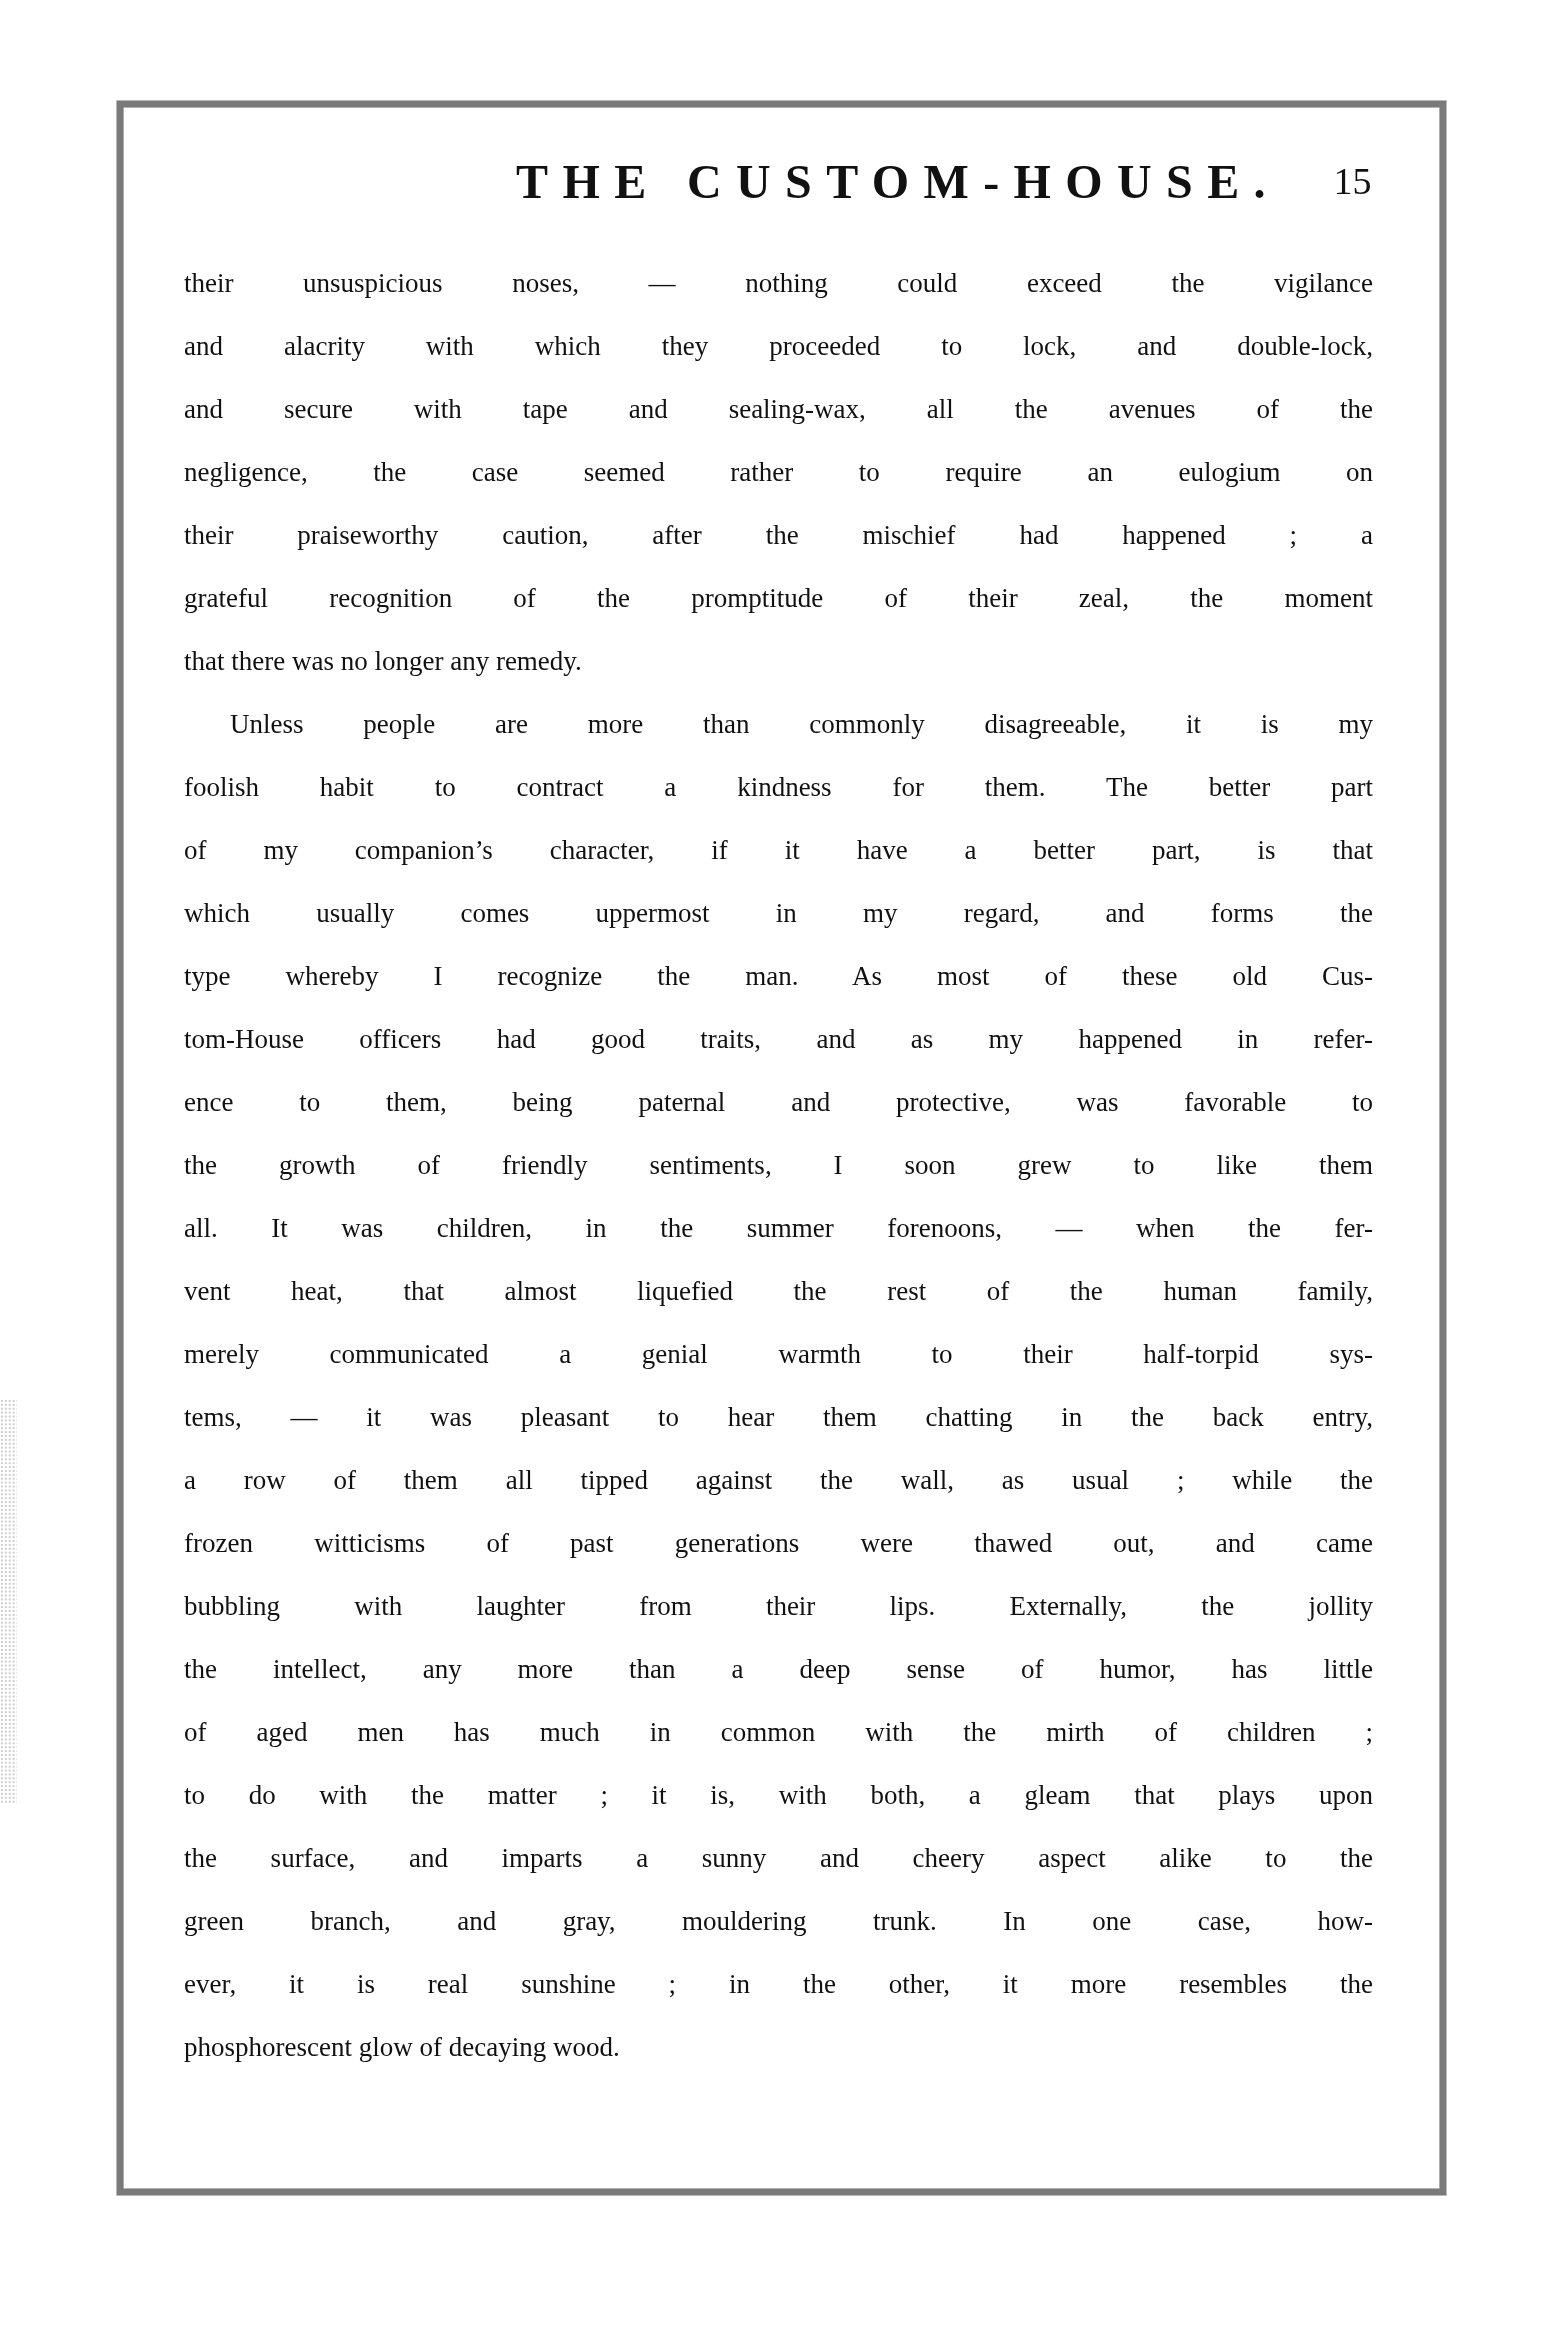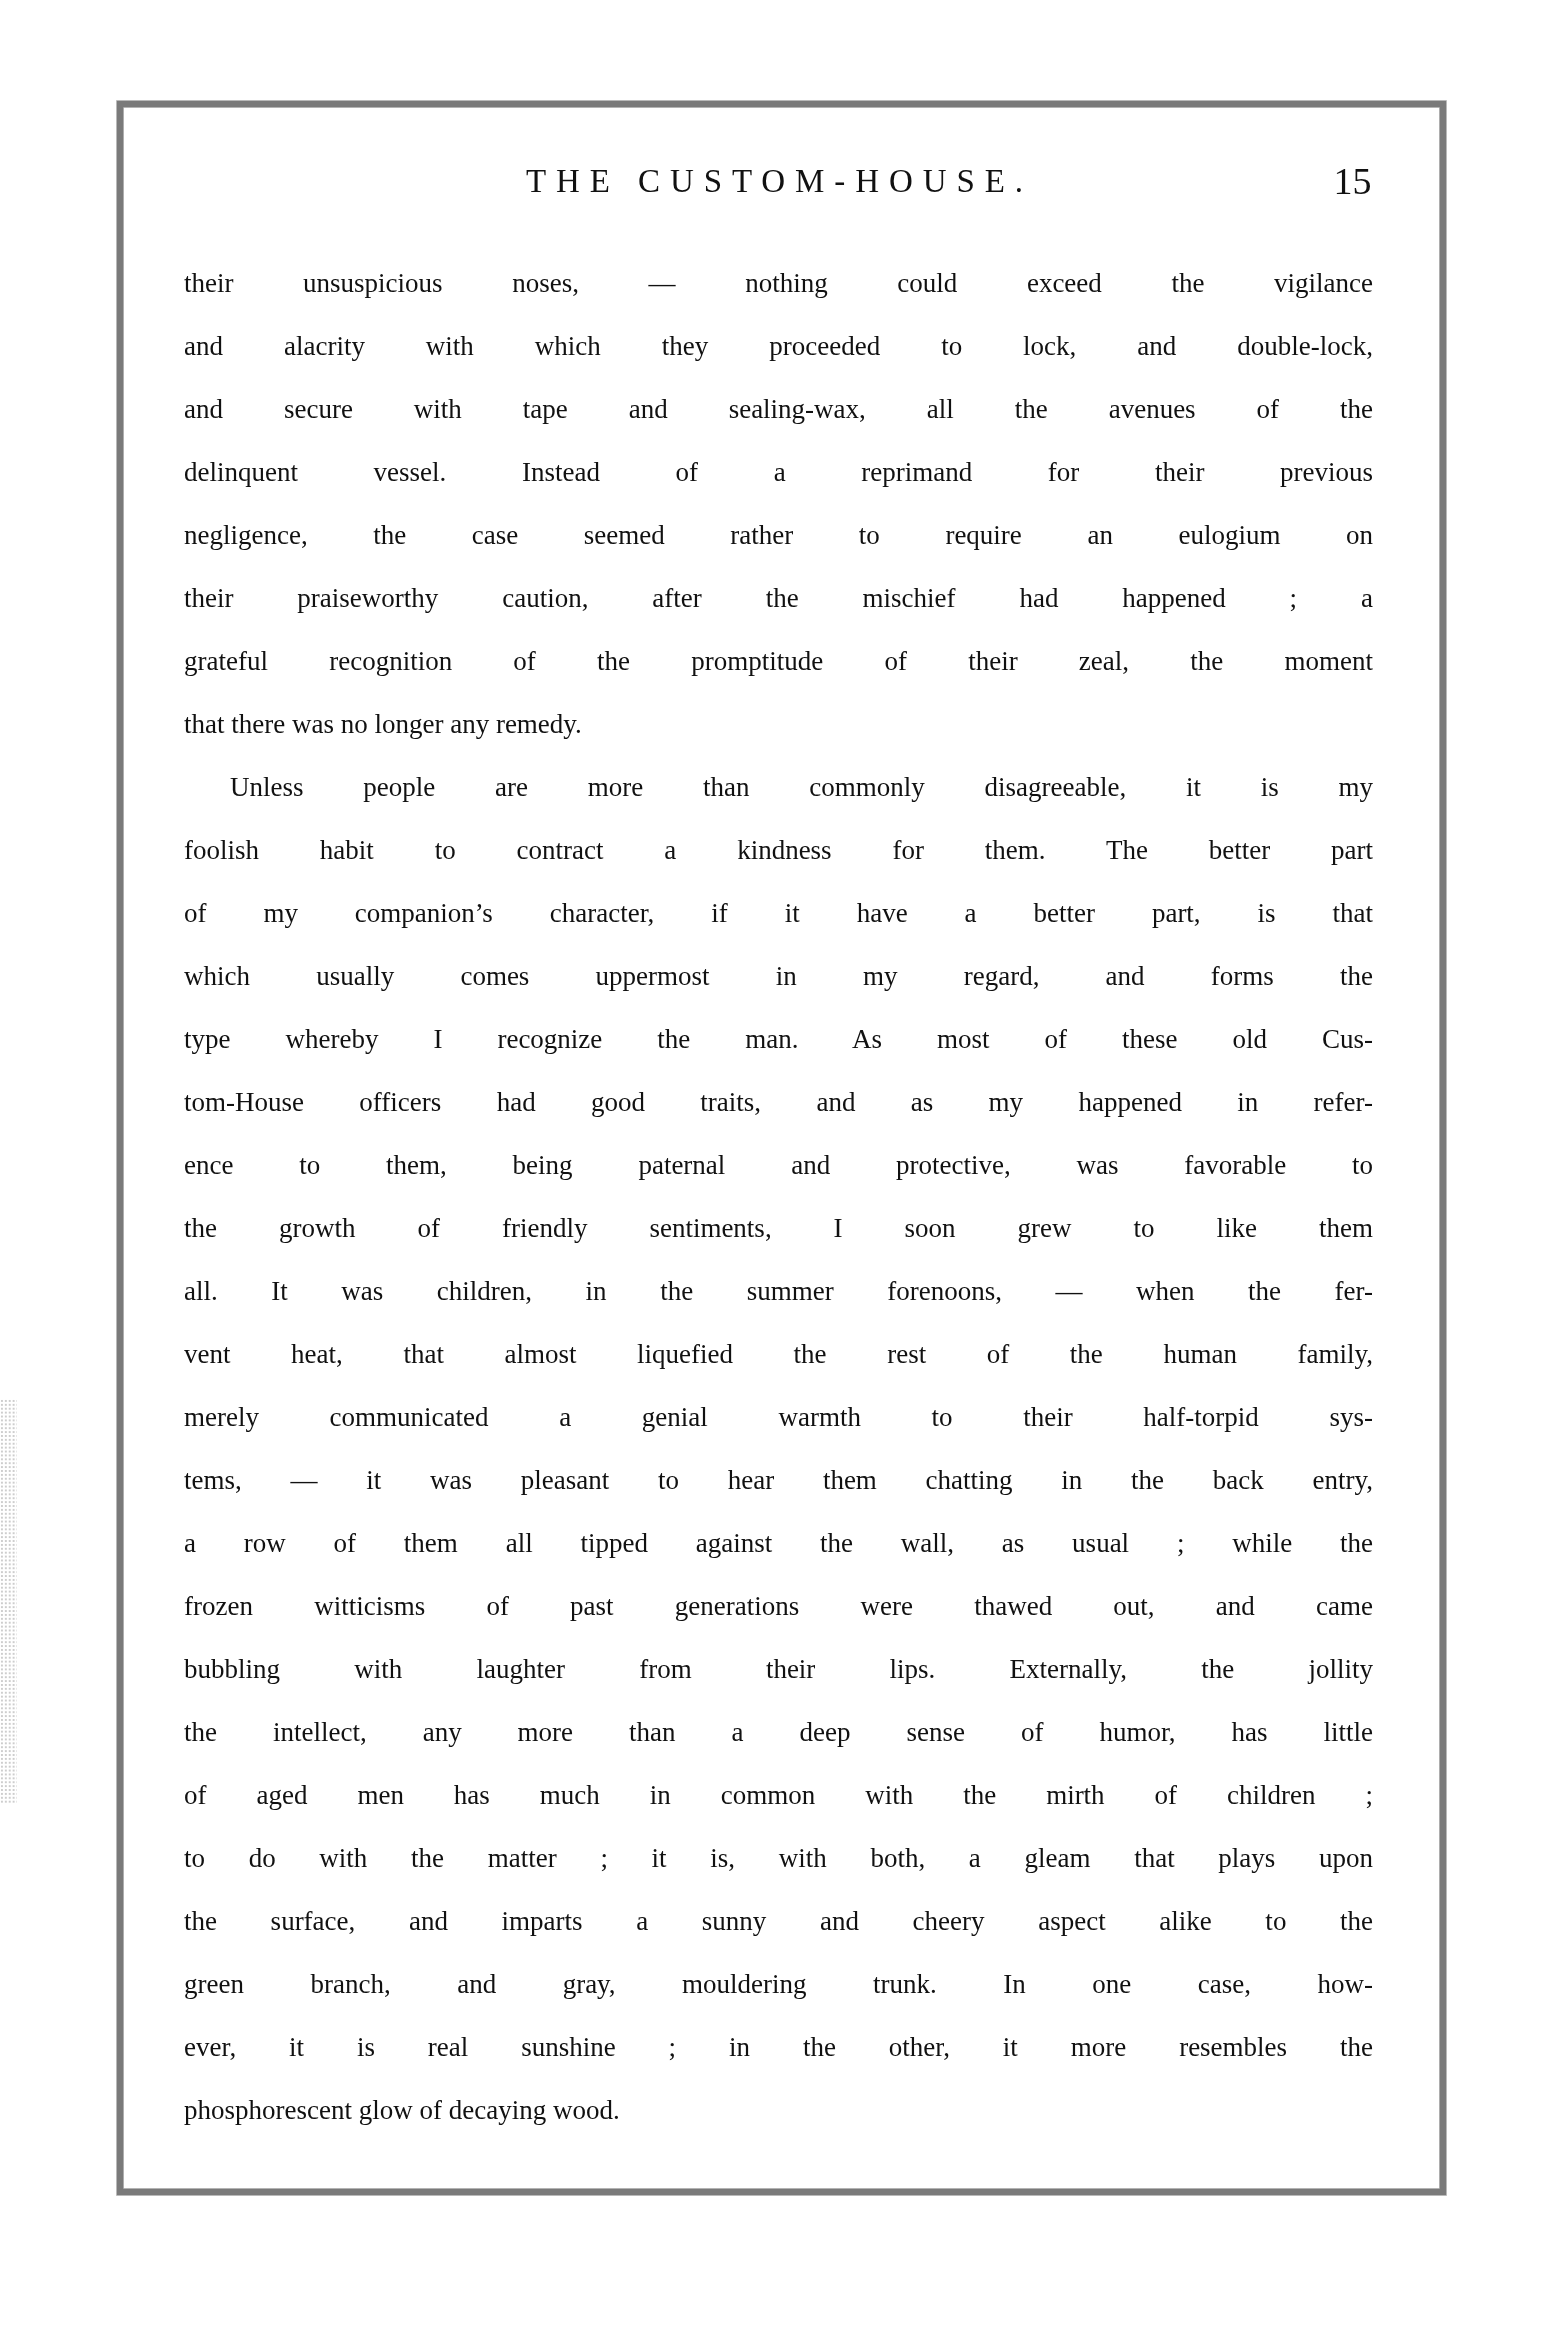--- a/index.html
+++ b/index.html
@@ -37,27 +37,27 @@
   }
   .running-head {
     position: absolute;
     left: 184px;
     width: 1189px;
     top: 158px;
     height: 47px;
   }
   .running-title {
     position: absolute;
-    left: 342px;
+    left: 332px;
     top: 0;
-    font-size: 33px;
+    font-size: 48px;
     letter-spacing: 0.3em;
     line-height: 47px;
     white-space: nowrap;
-    font-weight: normal;
+    font-weight: bold;
   }
   .page-number {
     position: absolute;
     right: 1.6px;
     top: 0;
     font-size: 38px;
     line-height: 47px;
   }
   .text-block {
     position: absolute;
@@ -92,21 +92,20 @@
 <div class="running-head">
   <span class="running-title">THE CUSTOM-HOUSE.</span>
   <span class="page-number">15</span>
 </div>
 
 <div class="text-block">
   <div>
     <span class="line">their unsuspicious noses, — nothing could exceed the vigilance</span>
     <span class="line">and alacrity with which they proceeded to lock, and double-lock,</span>
     <span class="line">and secure with tape and sealing-wax, all the avenues of the</span>
-    <span class="line">delinquent vessel.  Instead of a reprimand for their previous</span>
     <span class="line">negligence, the case seemed rather to require an eulogium on</span>
     <span class="line">their praiseworthy caution, after the mischief had happened ; a</span>
     <span class="line">grateful recognition of the promptitude of their zeal, the moment</span>
     <span class="line last">that there was no longer any remedy.</span>
   </div>
   <div>
     <span class="line indent">Unless people are more than commonly disagreeable, it is my</span>
     <span class="line">foolish habit to contract a kindness for them.  The better part</span>
     <span class="line">of my companion’s character, if it have a better part, is that</span>
     <span class="line">which usually comes uppermost in my regard, and forms the</span>

